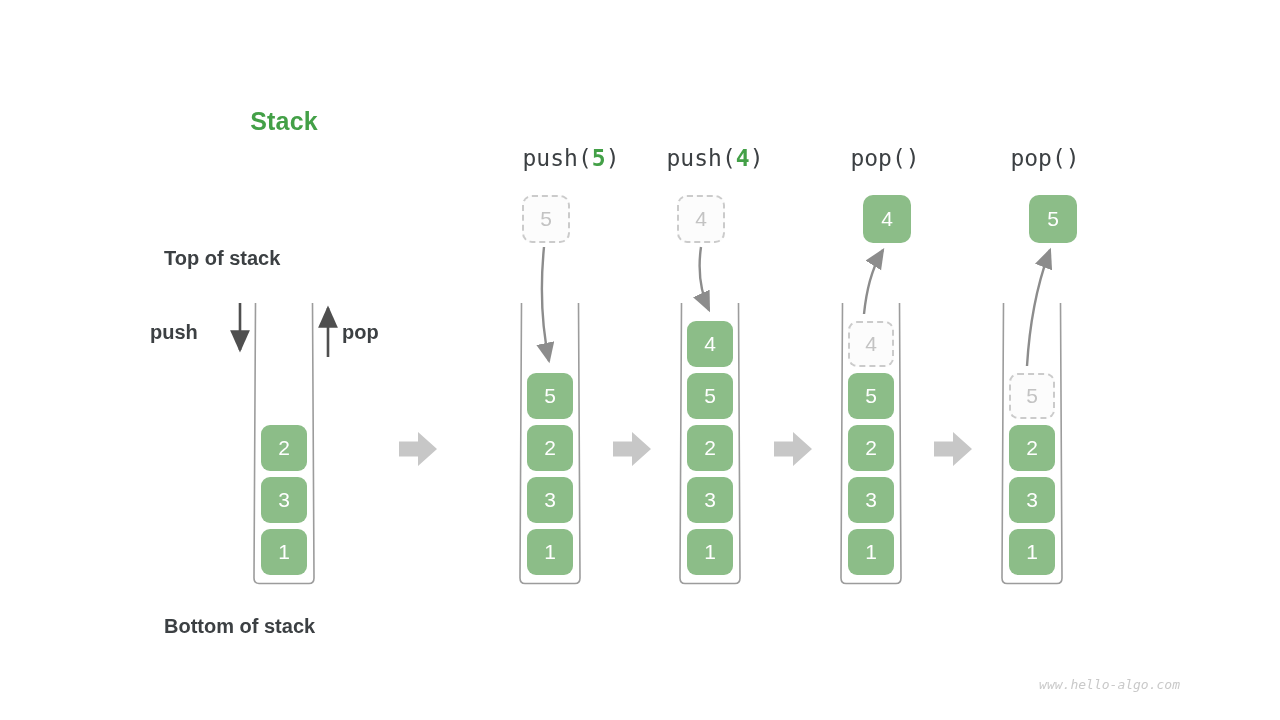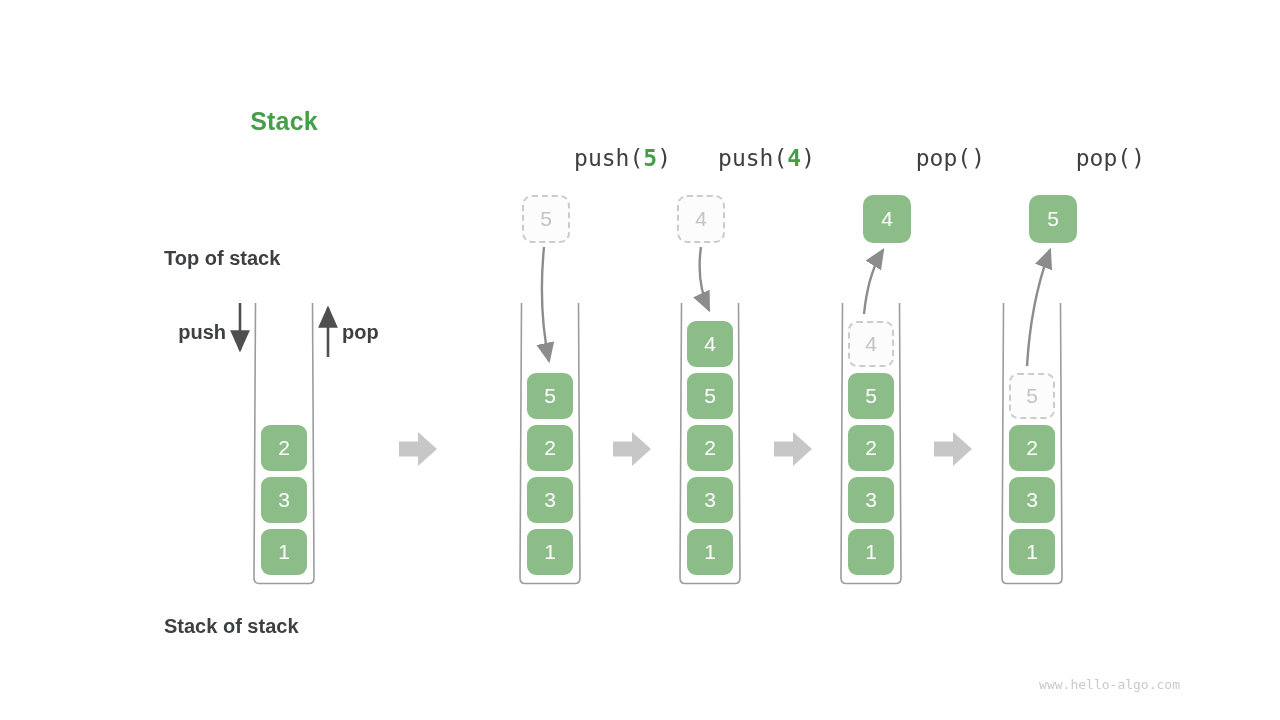--- a/index.html
+++ b/index.html
@@ -10,21 +10,21 @@
   .abs{position:absolute;}
   .diagram-title{
     width:220px;text-align:center;font-size:25px;font-weight:700;
     color:var(--accent-green);letter-spacing:0.2px;
   }
   .side-caption{
     font-size:20px;font-weight:700;color:var(--dark-text);
   }
   .caption-center{width:240px;text-align:left;}
   .op-label{
-    width:200px;text-align:right;font-size:23px;
+    width:200px;text-align:center;font-size:23px;
     font-family:"DejaVu Sans Mono","Liberation Mono",monospace;
     color:var(--dark-text);white-space:pre;
   }
   .op-label .op-arg{color:var(--accent-green);font-weight:700;}
   .stack{position:absolute;width:66px;height:290px;}
   .stack .cont{position:absolute;left:0;top:0;}
   .cell{
     position:absolute;left:10px;width:46px;height:46px;border-radius:9px;
     display:flex;align-items:center;justify-content:center;
     font-size:21px;font-weight:500;box-sizing:border-box;
@@ -39,36 +39,36 @@
     display:flex;align-items:center;justify-content:center;
     font-size:21px;font-weight:500;box-sizing:border-box;
   }
   .float-cell.solid{background:var(--box-green);color:#ffffff;}
   .float-cell.dashed{
     border:2px dashed var(--dashed-border);background:#fcfcfc;
     color:var(--dashed-text);
   }
   .watermark{
     font-family:"DejaVu Sans Mono","Liberation Mono",monospace;
-    font-size:13px;color:var(--watermark-gray);
+    font-size:13px;color:var(--watermark-gray);font-style:italic;
   }
   svg{display:block;}
 </style>
 </head>
 <body>
 
 <div class="canvas" style="--accent-green: #43a047; --box-green: #8cbd88; --box-text: #ffffff; --dark-text: #3c4043; --dashed-border: #cbcbcb; --dashed-text: #c3c3c3; --thin-arrow: #8c8c8c; --side-arrow: #4f4f4f; --block-arrow: #c7c7c7; --container-wall: #9c9c9c; --watermark-gray: #c9c9c9;">
 
   <div class="abs diagram-title" style="left:174px;top:107px;">Stack</div>
 
   <div class="abs side-caption caption-center" style="left:164px;top:247px;">Top of stack</div>
 
-  <div class="abs side-caption caption-center" style="left:164px;top:615px;">Stack of stack</div>
+  <div class="abs side-caption caption-center" style="left:164px;top:615px;">Bottom of stack</div>
 
-  <div class="abs side-caption" style="left:150px;width:76px;text-align:right;top:321px;">push</div>
+  <div class="abs side-caption" style="left:150px;width:76px;text-align:left;top:321px;">push</div>
 
   <div class="abs side-caption" style="left:342px;top:321px;">pop</div>
 
   <div id="diagram">
       <div class="stack" style="left:251px;top:302px">
     <svg class="cont" width="66" height="290">
       <path d="M 4.5 1 L 3 276 Q 3 281.5 8 281.5 L 58 281.5 Q 63 281.5 63 276 L 61.5 1" fill="none" stroke="#9c9c9c" stroke-width="1.6"></path>
     </svg>
         <div class="cell solid" style="top:123px">2</div>
         <div class="cell solid" style="top:175px">3</div>

